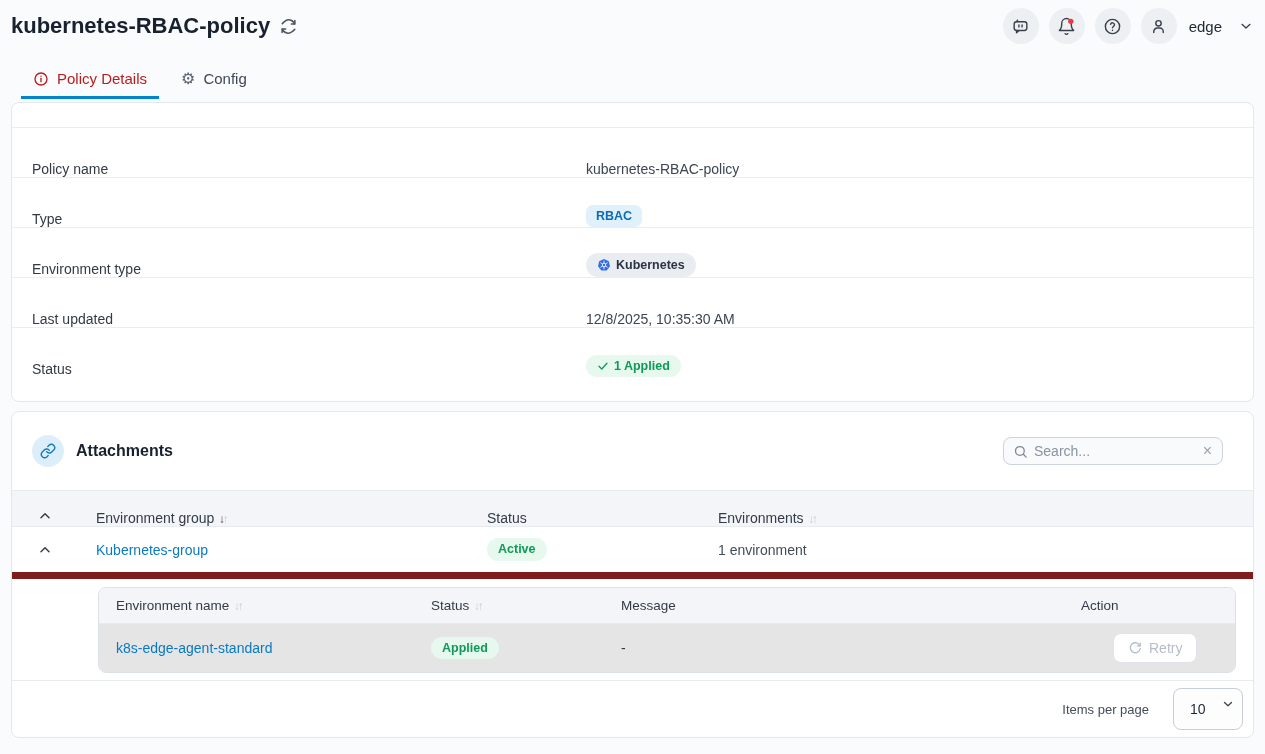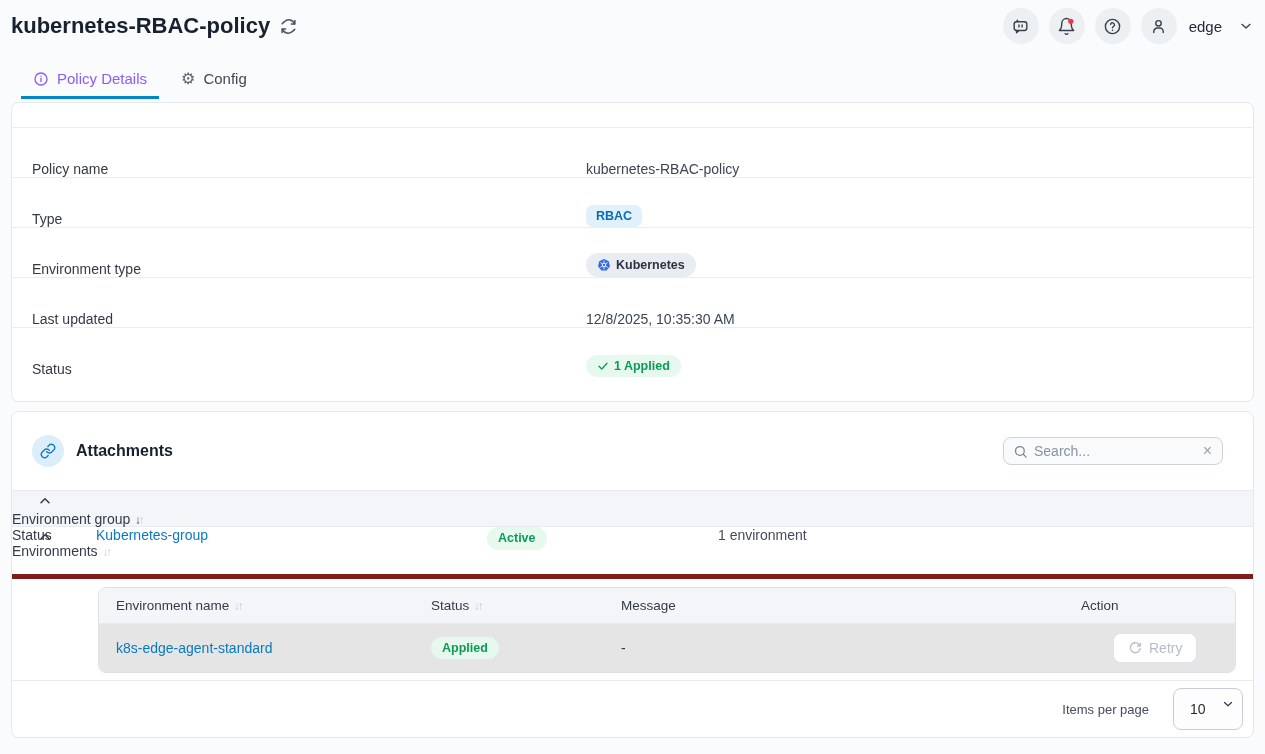--- a/index.html
+++ b/index.html
@@ -23,21 +23,21 @@
   }
   .user-name { font-size: 15px; color: #1f2734; margin-left: 2px; }
   .caret { display: flex; align-items: center; color: #3a414d; margin-left: 6px; cursor: pointer; }
 
   
   .tabs { display: flex; gap: 10px; margin-top: 10px; padding: 0 10px; }
   .tab {
     display: flex; align-items: center; gap: 8px; padding: 8px 12px 9px; font-size: 15px;
     color: #3f4754; border: none; background: none; cursor: pointer; border-bottom: 3px solid transparent;
   }
-  .tab.active { color: #8b5cf6; border-bottom-color: #0086c9; }
+  .tab.active { color: #b91c1c; border-bottom-color: #0086c9; }
   .gear-glyph { font-size: 16px; line-height: 1; color: #5a6472; }
 
   
   .card { background: #ffffff; border: 1px solid #e4e8ee; border-radius: 8px; }
 
   
   .details-card { margin-top: 3px; padding: 24px 0; }
   .detail-row { display: flex; align-items: flex-end; height: 50px; padding: 0 20px; border-top: 1px solid #eaedf1; }
   .detail-label { width: 554px; font-size: 14px; color: #333a45; }
   .detail-value { font-size: 14px; color: #3c4553; }
@@ -56,22 +56,22 @@
   .attach-title { font-size: 16px; font-weight: 700; color: #18212f; }
   .search-box {
     width: 220px; height: 28px; margin-right: 10px; background: #f8fafb; border: 1px solid #ccd3dc; border-radius: 8px;
     display: flex; align-items: center; padding: 0 8px 0 9px; gap: 6px; color: #7c8694;
   }
   .search-box input { flex: 1; border: none; background: transparent; outline: none; font-size: 14px; font-family: inherit; color: #a16207; min-width: 0; }
   .search-box input::placeholder { color: #8a93a2; }
   .search-clear { border: none; background: none; color: #9aa3b0; font-size: 16px; cursor: pointer; line-height: 1; padding: 0 2px; }
 
   
-  .t-header-row { display: flex; align-items: flex-start; height: 37px; background: #f3f5f8; border-top: 1px solid #e7eaee; border-bottom: 1px solid #e7eaee; font-size: 14px; color: #333b48; flex-direction: column; }
-  .t-group-row { display: flex; align-items: flex-start; height: 52px; border-bottom: 5px solid #7f1d1d; font-size: 14px; }
+  .t-header-row { display: flex; align-items: flex-end; height: 37px; background: #f3f5f8; border-top: 1px solid #e7eaee; border-bottom: 1px solid #e7eaee; font-size: 14px; color: #333b48; }
+  .t-group-row { display: flex; align-items: center; height: 52px; border-bottom: 7px solid #7f1d1d; font-size: 14px; }
   .col-expander { width: 84px; display: flex; align-items: center; padding-left: 23px; }
   .col-group { width: 391px; }
   .col-status { width: 231px; }
   .col-envs { flex: 1; }
   .expander-btn { background: none; border: none; cursor: pointer; color: #343c49; display: flex; align-items: center; padding: 2px; }
   .sort { display: inline-flex; margin-left: 5px; font-size: 11.5px; letter-spacing: -2px; }
   .sort .down { color: #3c4450; }
   .sort .up { color: #c6ccd5; }
   .sort.inactive .down { color: #c6ccd5; }
   a.table-link { color: #0a7ac0; text-decoration: none; cursor: pointer; }

